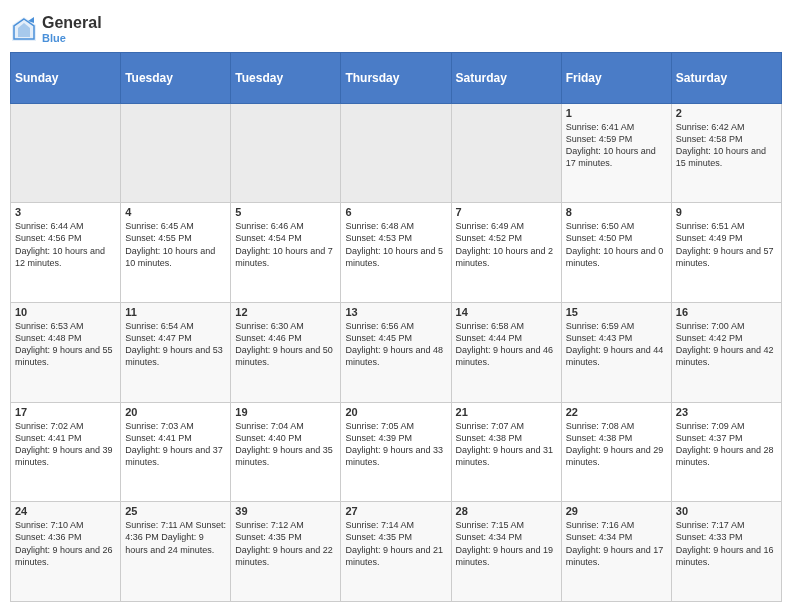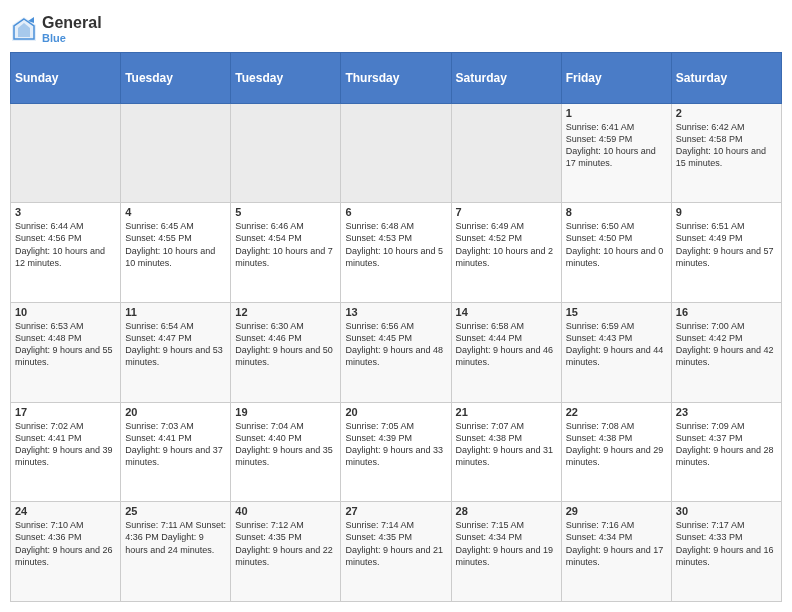--- a/index.html
+++ b/index.html
@@ -304,21 +304,21 @@
 Sunset: 4:36 PM
 Daylight: 9 hours and 26 minutes.</div>
             </td>
             <td>
               <span class="day-num">25</span>
               <div class="day-info">Sunrise: 7:11 AM
 Sunset: 4:36 PM
 Daylight: 9 hours and 24 minutes.</div>
             </td>
             <td>
-              <span class="day-num">40</span>
+              <span class="day-num">39</span>
               <div class="day-info">Sunrise: 7:12 AM
 Sunset: 4:35 PM
 Daylight: 9 hours and 22 minutes.</div>
             </td>
             <td>
               <span class="day-num">27</span>
               <div class="day-info">Sunrise: 7:14 AM
 Sunset: 4:35 PM
 Daylight: 9 hours and 21 minutes.</div>
             </td>

